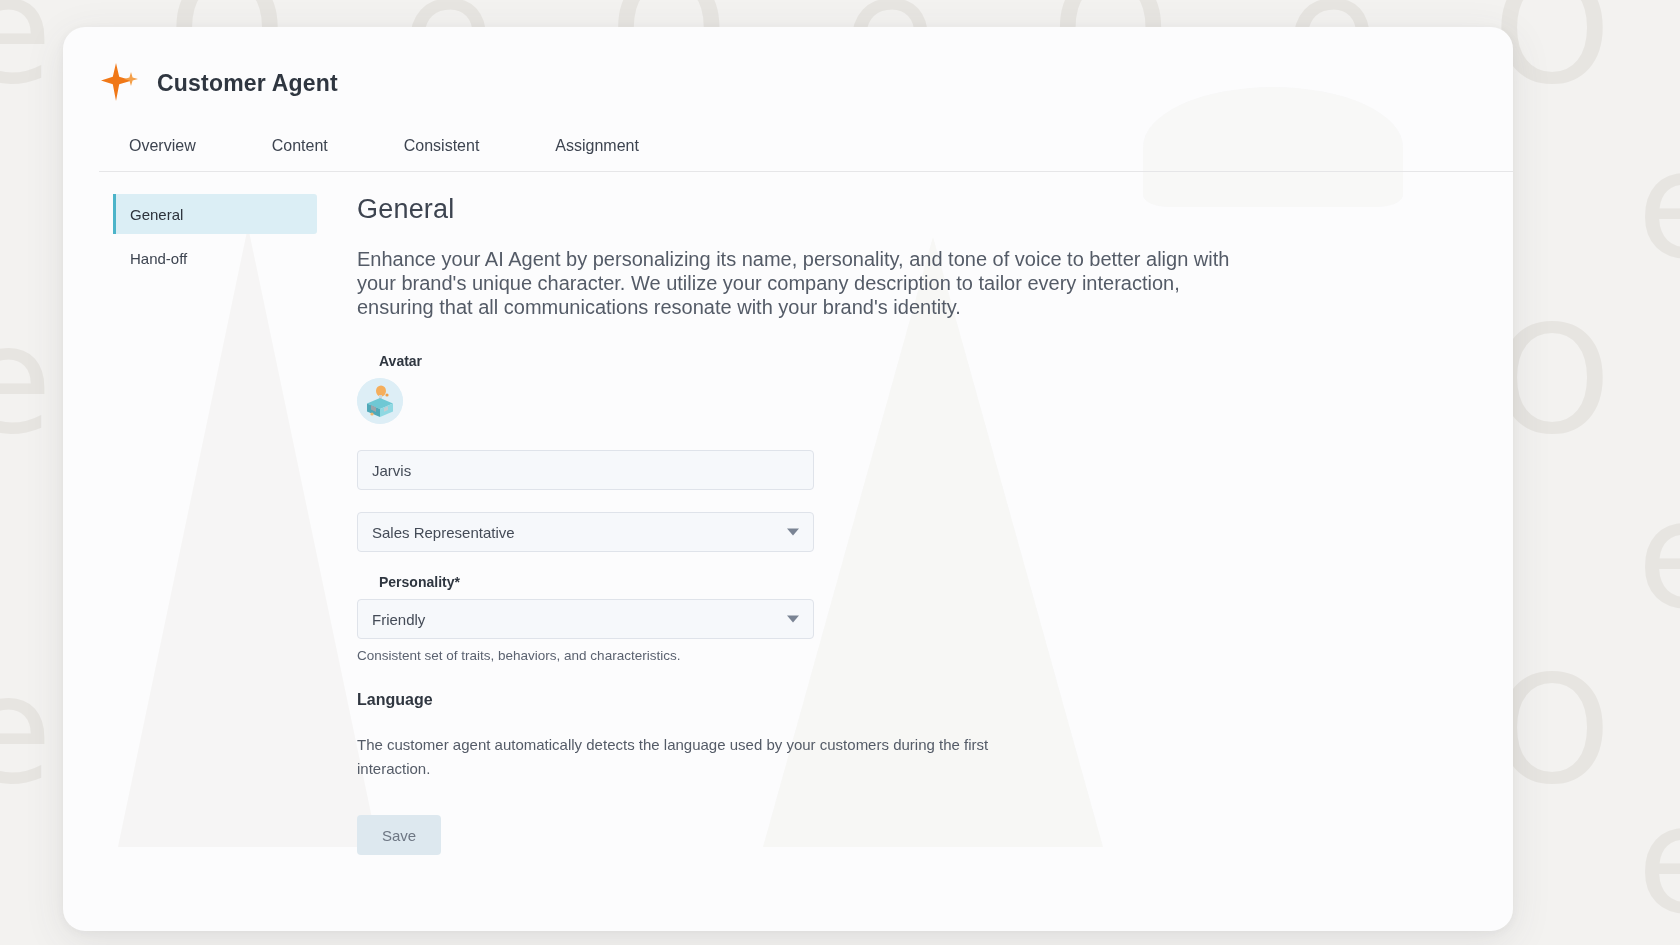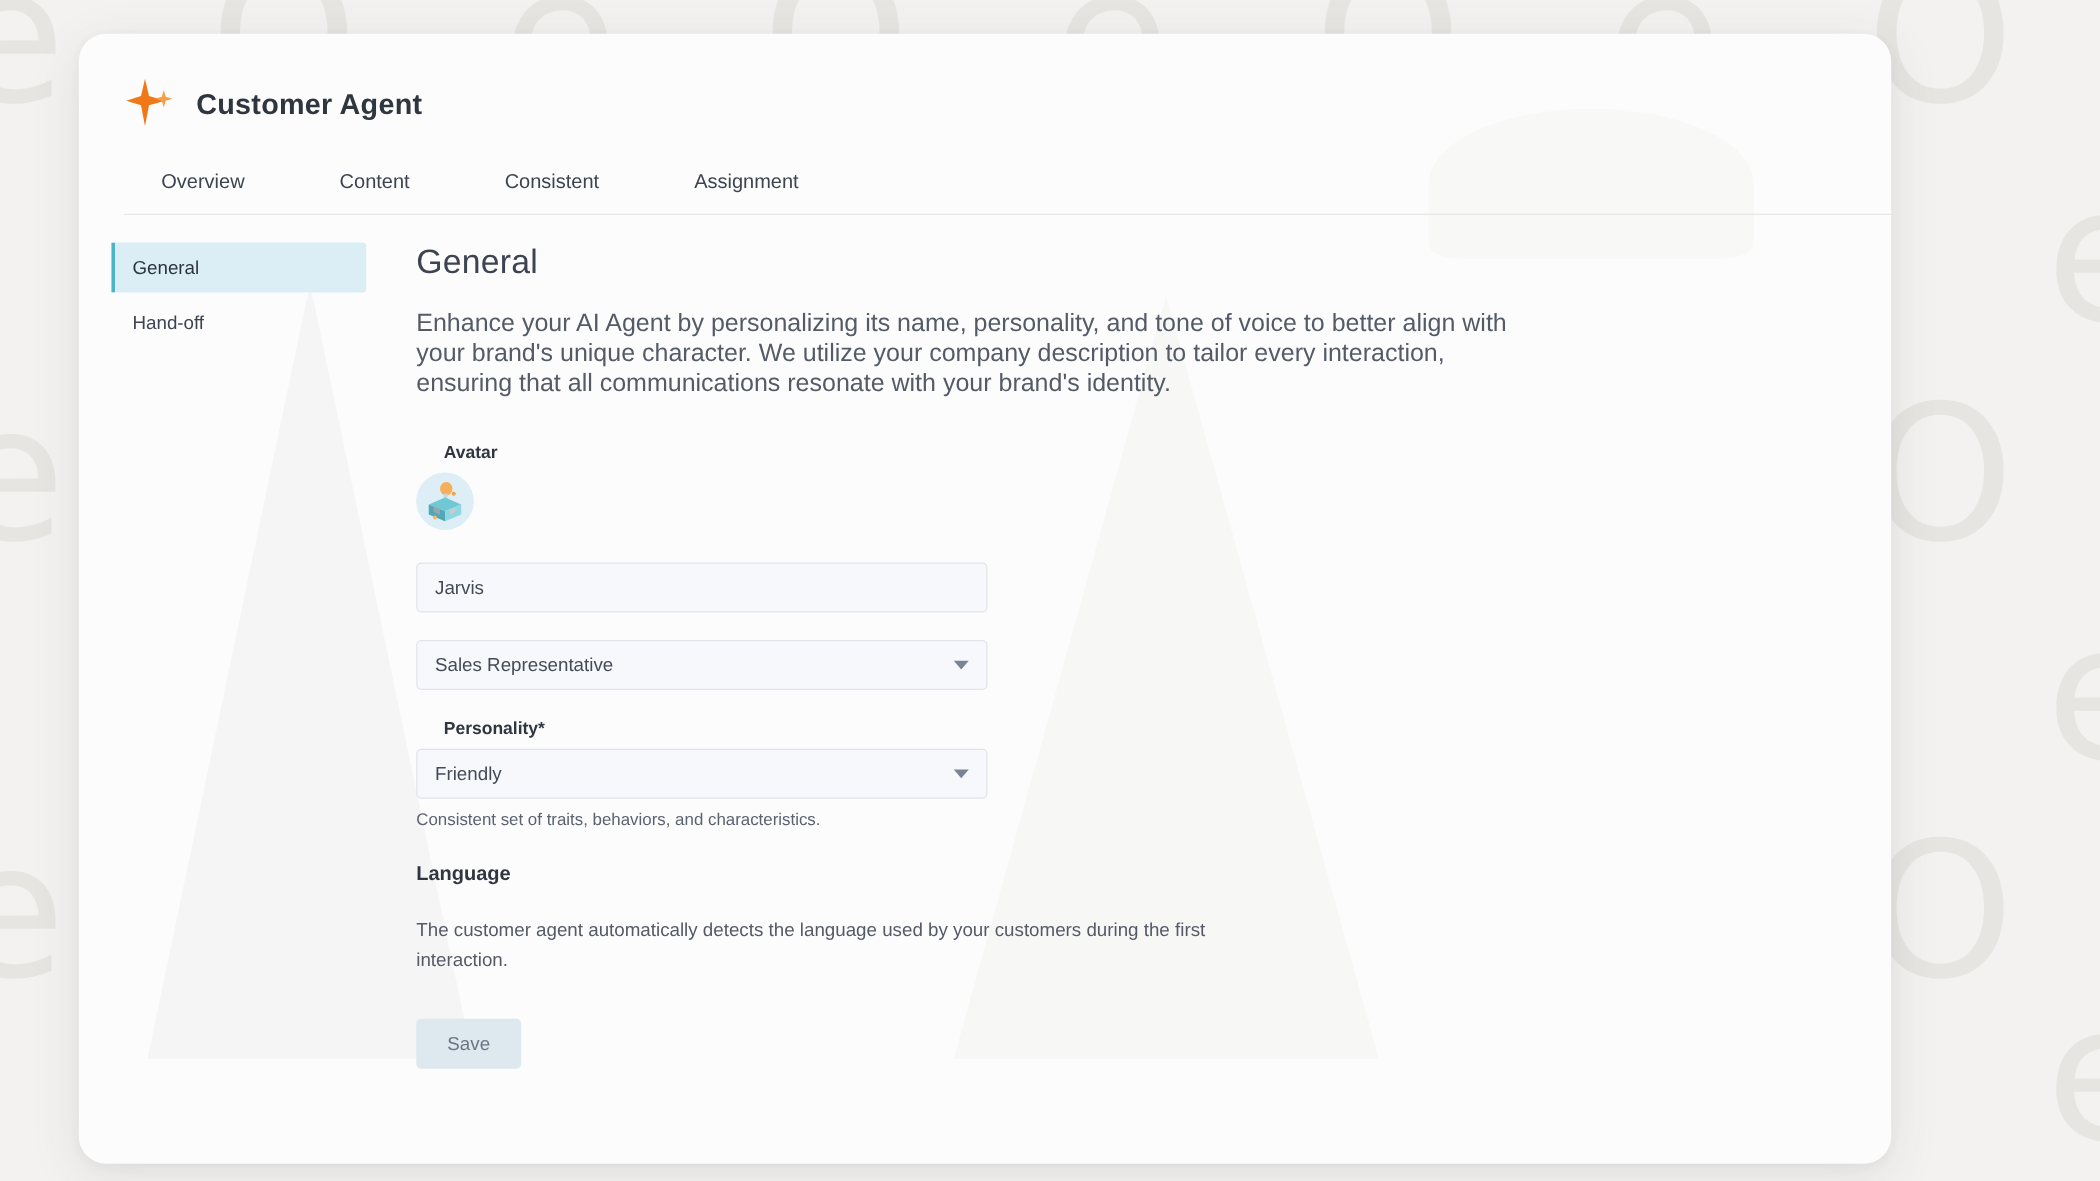--- a/index.html
+++ b/index.html
@@ -125,20 +125,21 @@
     color: #22262e;
     border-bottom: 3px solid #3a3f47;
   }
 
   
   #card-body {
     position: relative;
     display: flex;
     z-index: 3;
     padding-top: 22px;
+    padding-left: 24px;
   }
 
   
   #side-nav {
     width: 230px;
     flex: 0 0 230px;
     padding-left: 26px;
   }
   .side-item {
     height: 40px;

